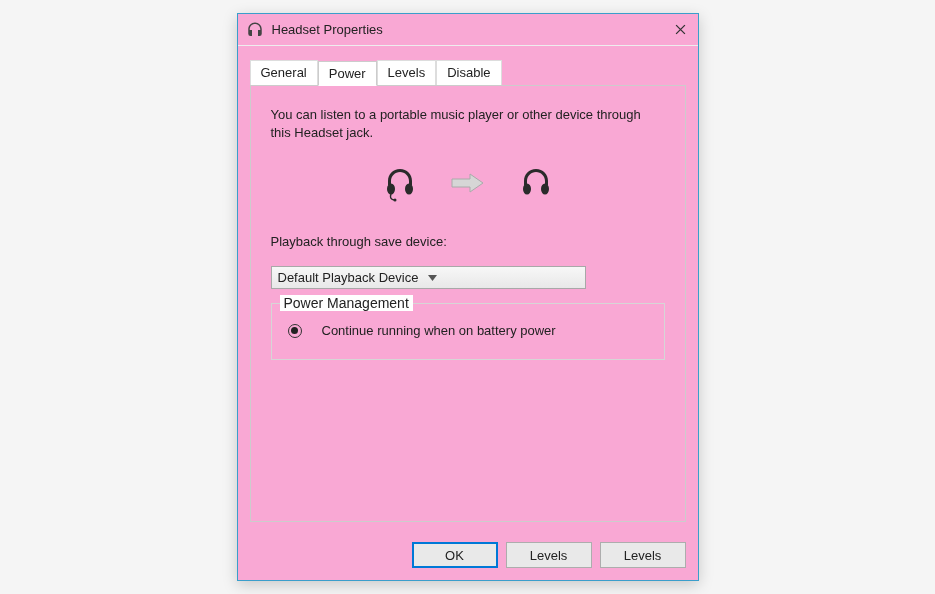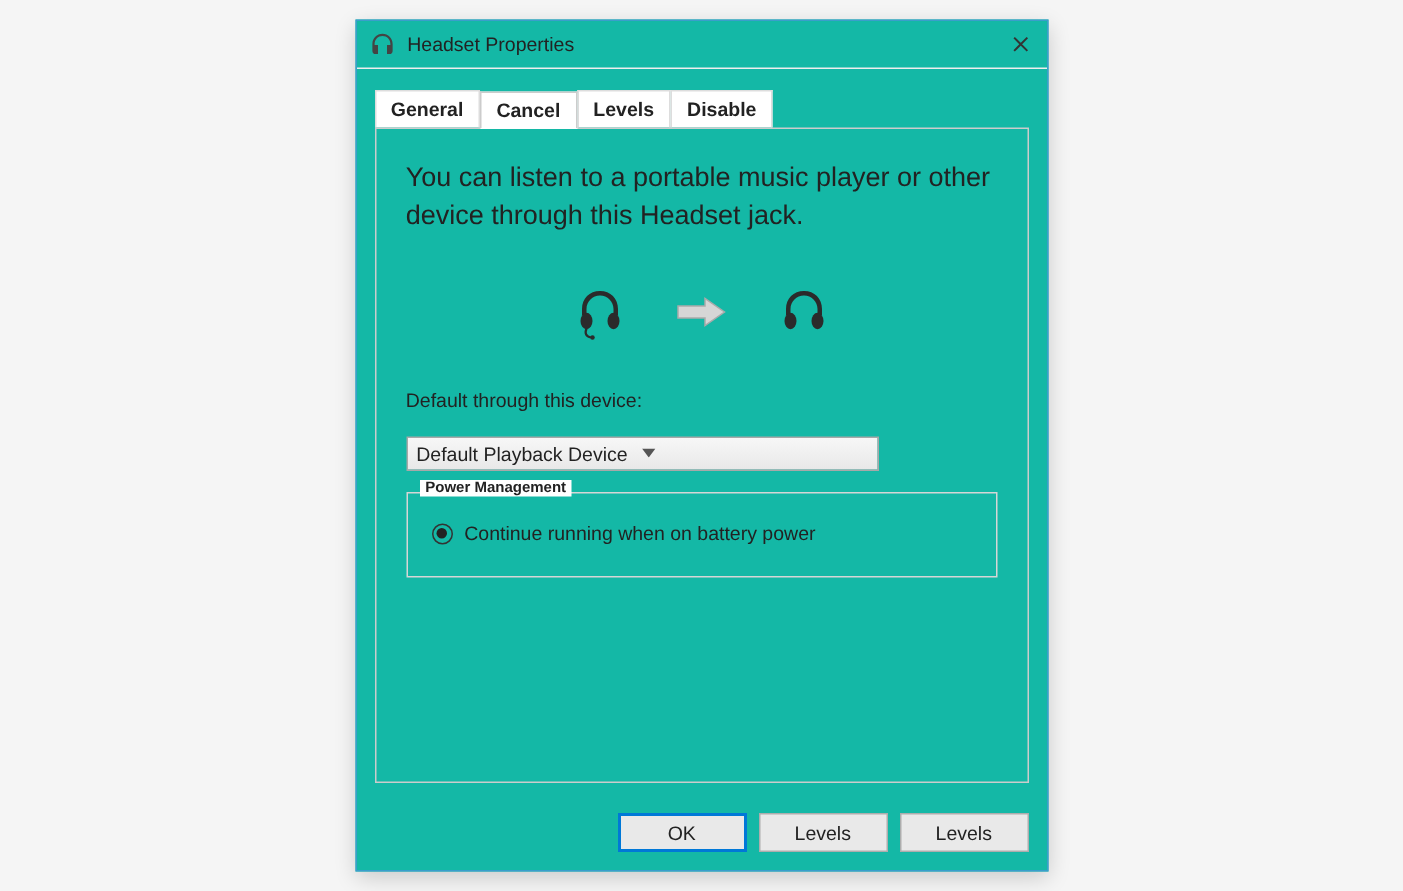--- a/index.html
+++ b/index.html
@@ -9,21 +9,21 @@
       background: #f5f5f5;
       width: 935px;
       height: 594px;
       display: flex;
       align-items: center;
       justify-content: center;
     }
     .dialog {
       width: 462px;
       height: 568px;
-      background: #14b8a6;
+      background: #f9a8d4;
       border: 1px solid #3a9ecb;
       box-shadow: 0 4px 14px rgba(0,0,0,0.18);
       display: flex;
       flex-direction: column;
     }
     .titlebar {
       display: flex;
       align-items: center;
       height: 32px;
       padding: 0 8px;
@@ -38,39 +38,38 @@
     }
     .tab {
       padding: 4px 10px;
       font-size: 13px;
       color: #222;
       border: 1px solid #ccc;
       border-bottom: none;
       background: #fff;
       margin-right: 0;
       cursor: default;
-      font-weight: bold;
     }
     .tab.active {
       background: #fff;
       border-bottom: 1px solid #fff;
       position: relative;
       top: 1px;
       z-index: 2;
     }
     .tab.inactive { border-top-color:#ddd;border-left-color:#ddd;border-right-color:#ddd; }
     .tabpanel {
       border: 1px solid #ccc;
       margin: 0 12px 12px 12px;
       flex: 1;
       padding: 20px;
       position: relative;
       z-index:1;
     }
-    .desc { font-size: 18px; color: #222; line-height: 1.4; margin-bottom: 32px; }
+    .desc { font-size: 13px; color: #222; line-height: 1.4; margin-bottom: 21px; }
     .illustration { display:flex; align-items:center; justify-content:center; gap: 30px; margin-bottom: 28px; }
     .checkbox-row { display:flex; align-items:center; gap:6px; margin-bottom: 10px; position:relative;}
     .checkbox {
       width: 15px; height:15px;
       border: 1px solid #0066b3;
       display:flex; align-items:center; justify-content:center;
       color:#0066b3; font-size:12px;
     }
     .cursor-arrow { position:absolute; left: 18px; top: 17px; pointer-events:none;}
     .label { font-size:13px; color:#222; }
@@ -91,25 +90,24 @@
       border: 1px solid #d6d6d6;
       padding: 14px 16px 16px 16px;
       position: relative;
     }
     .fieldset .legend {
       position: absolute;
       top: -9px;
       left: 8px;
       background: #fff;
       padding: 0 4px;
-      font-size: 10px;
+      font-size: 14px;
       color: #222;
-      font-weight: bold;
-    }
-    .radio-row { display:flex; align-items:center; gap:8px; margin: 5px 0; }
+    }
+    .radio-row { display:flex; align-items:center; gap:20px; margin: 5px 0; }
     .radio {
       width:14px;height:14px;border:1px solid #333;border-radius:50%;
       display:flex;align-items:center;justify-content:center;
     }
     .radio .dot { width:7px;height:7px;background:#222;border-radius:50%; }
     .buttons {
       display:flex; justify-content:flex-end; gap:8px;
       padding: 8px 12px 12px 16px;
       margin-left: 22px;
     }
@@ -136,21 +134,21 @@
     <span class="title">Headset Properties</span>
     <span class="close-btn">
       <svg viewBox="0 0 10 10" width="11" height="11">
           <path stroke="#333" stroke-width="1.2" d="M1 1l8 8M9 1l-8 8"></path>
         </svg>
     </span>
   </div>
 
   <div class="tabs">
     <div class="tab inactive">General</div>
-    <div class="tab active">Cancel</div>
+    <div class="tab active">Power</div>
     <div class="tab inactive">Levels</div>
     <div class="tab inactive">Disable</div>
   </div>
 
   <div class="tabpanel">
     <div class="desc">You can listen to a portable music player or other device through this Headset jack.</div>
 
     <div class="illustration">
       <span>
         <svg width="40" height="40" viewBox="0 0 40 40">
@@ -169,21 +167,21 @@
       <span>
         <svg width="40" height="40" viewBox="0 0 40 40">
           <path fill="#2b2b2b" d="M20 6c-7 0-12 5-12 12v4h3v-4c0-5 4-9 9-9s9 4 9 9v4h3v-4c0-7-5-12-12-12z"></path>
           <ellipse cx="11" cy="26" rx="4" ry="5.5" fill="#2b2b2b"></ellipse>
           <ellipse cx="29" cy="26" rx="4" ry="5.5" fill="#2b2b2b"></ellipse>
         </svg>
       </span>
     </div>
 
 
-    <div class="label">Default through this device:</div>
+    <div class="label">Playback through save device:</div>
     <div class="dropdown">
       <span>Default Playback Device</span>
       <span class="caret">
         <svg width="9" height="6" viewBox="0 0 9 6">
             <path fill="#555" d="M0 0h9L4.5 6z"></path>
           </svg>
       </span>
     </div>
 
     <div class="fieldset">

